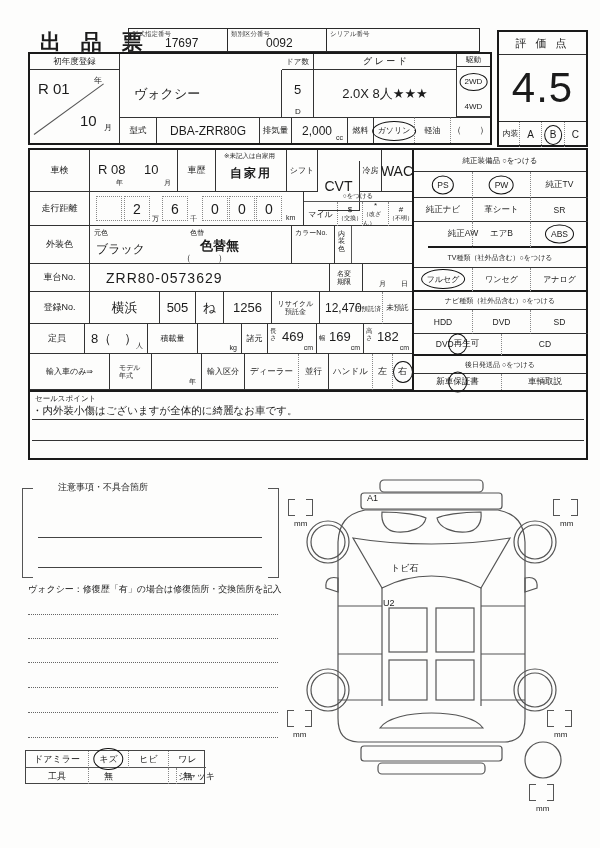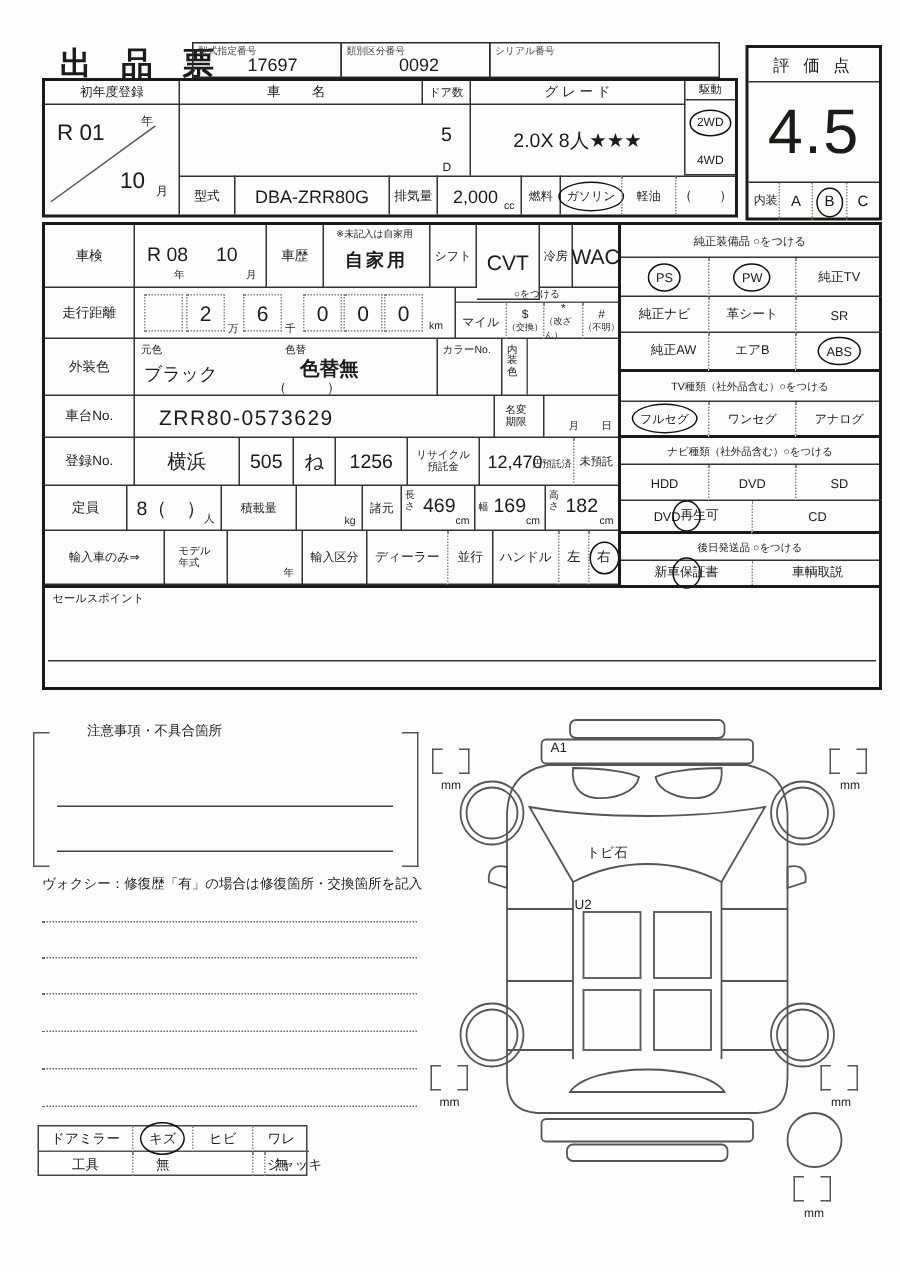--- a/index.html
+++ b/index.html
@@ -69,21 +69,21 @@
 
     <div class="cell br bb ctr" style="left:0;top:0;width:90px;height:16px;font-size:8.5px;">初年度登録</div>
     <div class="cell br" style="left:0;top:16px;width:90px;height:73px;">
       <span class="abs" style="left:8px;top:10px;font-size:15px;">R 01</span>
       <span class="abs f8" style="left:64px;top:5px;">年</span>
       <div class="abs" style="left:4px;top:64px;width:86px;border-top:1px solid #555;transform:rotate(-36deg);transform-origin:left center;"></div>
       <span class="abs" style="left:50px;top:42px;font-size:15px;">10</span>
       <span class="abs f8" style="left:74px;top:52px;">月</span>
     </div>
 
-    <div class="cell br bb ctr f9" style="left:90px;top:0;width:162px;height:16px;letter-spacing:6px;">車　名</div>
+    <div class="cell br f13" style="left:90px;top:16px;width:162px;height:47px;display:flex;align-items:center;padding-left:14px;">ヴォクシー</div>
 
     <div class="cell br bb ctr" style="left:252px;top:0;width:32px;height:16px;font-size:7.5px;">ドア数</div>
     <div class="cell br" style="left:252px;top:16px;width:32px;height:47px;">
       <span class="abs f13" style="left:12px;top:12px;">5</span>
       <span class="abs f8" style="left:13px;bottom:1px;">D</span>
     </div>
 
     <div class="cell br bb ctr f9" style="left:284px;top:0;width:143px;height:16px;">グ レ ー ド</div>
     <div class="cell br ctr f13" style="left:284px;top:16px;width:143px;height:47px;">2.0X 8人★★★</div>
 
@@ -118,21 +118,21 @@
       <span class="abs f7" style="left:26px;bottom:3px;">年</span>
       <span class="abs f13" style="left:54px;top:12px;">10</span>
       <span class="abs f7" style="left:74px;bottom:3px;">月</span>
     </div>
     <div class="cell br bb ctr f9" style="left:148px;top:0;width:38px;height:42px;">車歴</div>
     <div class="cell br bb" style="left:186px;top:0;width:71px;height:42px;">
       <span class="abs f6" style="left:8px;top:2px;">※未記入は自家用</span>
       <span class="abs f12" style="left:14px;top:15px;font-weight:bold;letter-spacing:2px;">自家用</span>
     </div>
     <div class="cell br bb ctr f8" style="left:257px;top:0;width:31px;height:42px;">シフト</div>
-    <div class="cell br bb ctr f14" style="left:288px;top:0;width:42px;height:50px;">CVT</div>
+    <div class="cell br bb ctr f14" style="left:288px;top:11px;width:42px;height:50px;">CVT</div>
     <div class="cell br bb ctr f8" style="left:330px;top:0;width:22px;height:42px;">冷房</div>
     <div class="cell bb ctr f14" style="left:352px;top:0;width:30px;height:42px;">WAC</div>
 
     <div class="cell br bb ctr f9" style="left:0;top:42px;width:60px;height:34px;">走行距離</div>
     <div class="cell bb" style="left:60px;top:42px;width:213px;height:34px;">
       <div class="abs ctr f14" style="left:6px;top:4px;width:26px;height:25px;border:1px dotted #888;"></div>
       <div class="abs ctr f14" style="left:34px;top:4px;width:26px;height:25px;border:1px dotted #888;">2</div>
       <span class="abs f7" style="left:62px;top:22px;">万</span>
       <div class="abs ctr f14" style="left:72px;top:4px;width:26px;height:25px;border:1px dotted #888;">6</div>
       <span class="abs f7" style="left:100px;top:22px;">千</span>
@@ -239,21 +239,21 @@
       <div class="cell bb ctr" style="left:0;top:22px;width:58px;height:26px;font-size:8.5px;">
           <span class="circ">PS</span>
         </div>
       <div class="cell bb bld ctr" style="left:58px;top:22px;width:58px;height:26px;font-size:8.5px;">
           <span class="circ">PW</span>
         </div>
       <div class="cell bb bld ctr" style="left:116px;top:22px;width:58px;height:26px;font-size:8.5px;">純正TV</div>
       <div class="cell bb ctr" style="left:0;top:48px;width:58px;height:24px;font-size:8.5px;">純正ナビ</div>
       <div class="cell bb bld ctr" style="left:58px;top:48px;width:58px;height:24px;font-size:8.5px;">革シート</div>
       <div class="cell bb bld ctr" style="left:116px;top:48px;width:58px;height:24px;font-size:8.5px;">SR</div>
-      <div class="cell bb2 ctr" style="left:0;top:72px;width:58px;height:26px;font-size:8.5px;padding-left:12px;">純正AW</div>
+      <div class="cell bb2 ctr" style="left:14px;top:72px;width:58px;height:26px;font-size:8.5px;padding-left:12px;">純正AW</div>
       <div class="cell bb2 bld ctr" style="left:58px;top:72px;width:58px;height:26px;font-size:8.5px;">エアB</div>
       <div class="cell bb2 bld ctr" style="left:116px;top:72px;width:58px;height:26px;font-size:8.5px;">
           <span class="circ">ABS</span>
         </div>
       <div class="cell bb ctr f7" style="left:0;top:98px;width:100%;height:20px;">TV種類（社外品含む）○をつける</div>
       <div class="cell bb2 ctr f8" style="left:0;top:118px;width:58px;height:24px;">
           <span class="circ">フルセグ</span>
         </div>
       <div class="cell bb2 bld ctr f8" style="left:58px;top:118px;width:58px;height:24px;">ワンセグ</div>
       <div class="cell bb2 bld ctr f8" style="left:116px;top:118px;width:58px;height:24px;">アナログ</div>
@@ -271,20 +271,21 @@
       <div class="cell ctr" style="left:0;top:224px;width:87px;height:16px;font-size:8.5px;">
         <span>新車</span>
           <span class="circ">保</span>
           <span>証書</span>
       </div>
       <div class="cell bld ctr" style="left:87px;top:224px;width:87px;height:16px;font-size:8.5px;">車輌取説</div>
     </div>
 
     <div class="cell" style="left:0;top:240px;width:556px;height:68px;border-top:2px solid #1a1a1a;">
       <span class="abs" style="left:5px;top:2px;font-size:7.5px;">セールスポイント</span>
+      <div class="abs" style="left:2px;top:10px;width:552px;height:18px;border-bottom:1px solid #333;font-size:10.5px;display:flex;align-items:flex-end;padding-bottom:1px;">・内外装小傷はございますが全体的に綺麗なお車です。</div>
       <div class="abs" style="left:2px;top:28px;width:552px;height:21px;border-bottom:1px solid #333;"></div>
     </div>
   </div>
 
   <span class="abs f9" style="left:58px;top:481px;">注意事項・不具合箇所</span>
   <div class="abs" style="left:22px;top:488px;width:11px;height:90px;border-left:1.6px solid #555;border-top:1.6px solid #555;border-bottom:1.6px solid #555;"></div>
   <div class="abs" style="left:268px;top:488px;width:11px;height:90px;border-right:1.6px solid #555;border-top:1.6px solid #555;border-bottom:1.6px solid #555;"></div>
   <div class="abs" style="left:38px;top:519px;width:224px;height:19px;border-bottom:1px solid #444;"></div>
   <div class="abs" style="left:38px;top:549px;width:224px;height:19px;border-bottom:1px solid #444;"></div>
 

